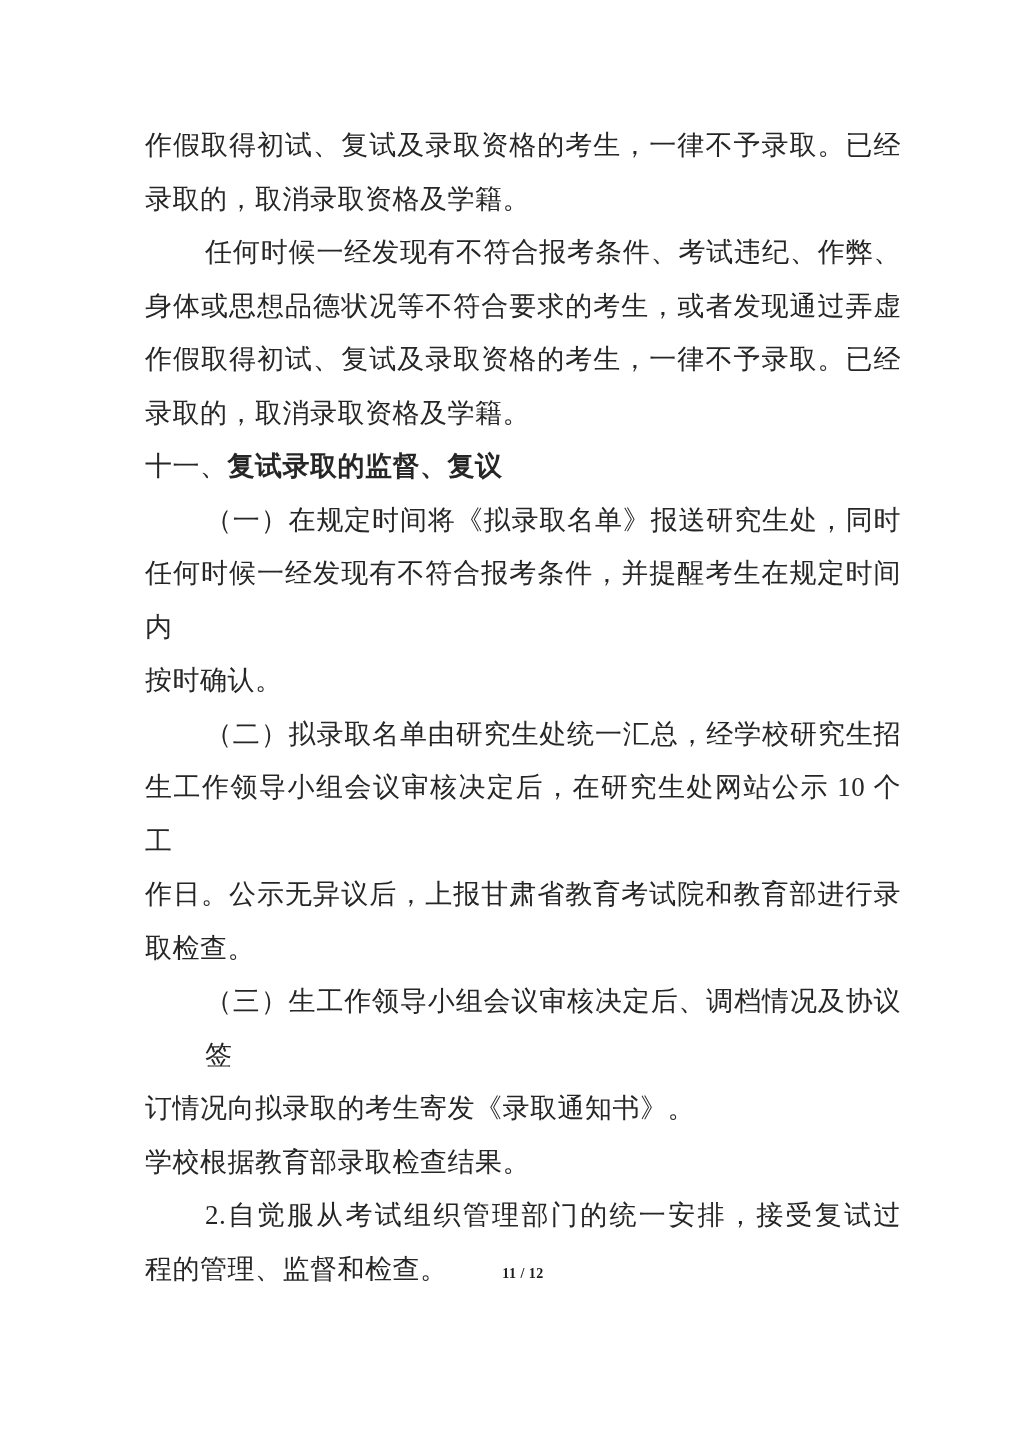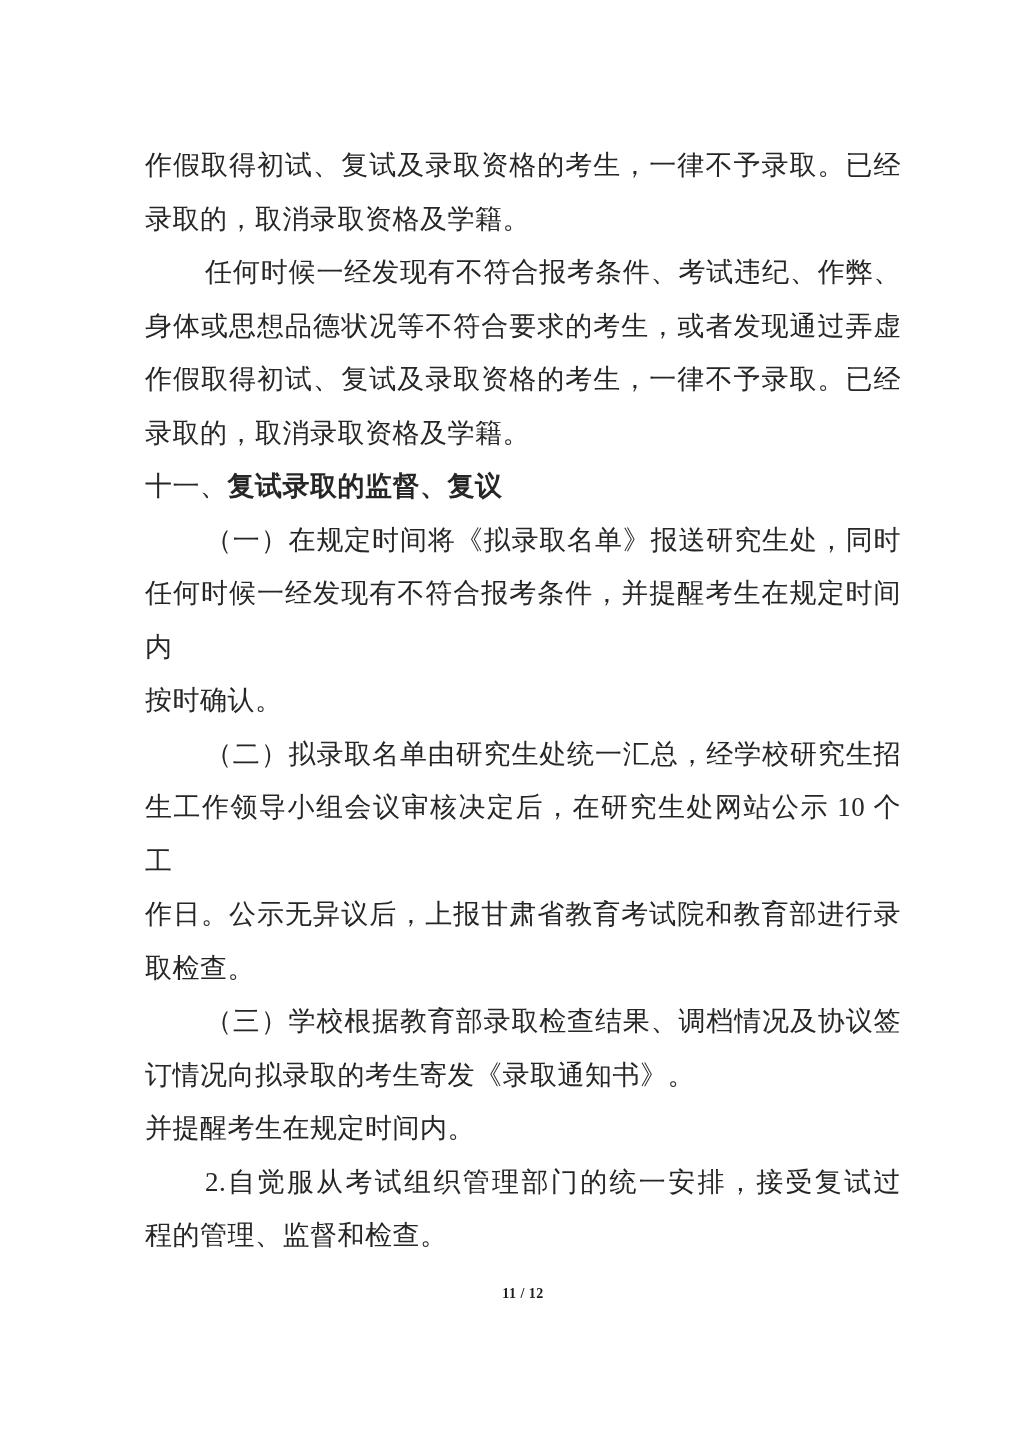--- a/index.html
+++ b/index.html
@@ -12,21 +12,20 @@
     background: #ffffff;
     position: relative;
     overflow: hidden;
     font-family: "Liberation Serif", "DejaVu Serif", serif;
     color: #262626;
   }
   .doc-page {
     position: absolute;
     inset: 0;
     background: #ffffff;
-    margin-top: 20px;
   }
   .doc-content {
     position: absolute;
     left: 145px;
     top: 119px;
     width: 756px;
   }
   .paragraph {
     margin: 0;
   }
@@ -87,25 +86,25 @@
         <div class="line">任何时候一经发现有不符合报考条件，并提醒考生在规定时间内</div>
         <div class="line last">按时确认。</div>
       </div>
       <div class="paragraph">
         <div class="line indent">（二）拟录取名单由研究生处统一汇总，经学校研究生招</div>
         <div class="line">生工作领导小组会议审核决定后，在研究生处网站公示 10 个工</div>
         <div class="line">作日。公示无异议后，上报甘肃省教育考试院和教育部进行录</div>
         <div class="line last">取检查。</div>
       </div>
       <div class="paragraph">
-        <div class="line indent">（三）学校根据教育部录取检查结果、调档情况及协议签</div>
+        <div class="line indent">（三）生工作领导小组会议审核决定后、调档情况及协议签</div>
         <div class="line last">订情况向拟录取的考生寄发《录取通知书》。</div>
       </div>
       <div class="paragraph">
-        <div class="line last">并提醒考生在规定时间内。</div>
+        <div class="line last">学校根据教育部录取检查结果。</div>
       </div>
       <div class="paragraph">
         <div class="line indent">2.自觉服从考试组织管理部门的统一安排，接受复试过</div>
         <div class="line last">程的管理、监督和检查。</div>
       </div>
     </div>
   <div class="footer">
     <span>11 / 12</span>
   </div>
 </div>

